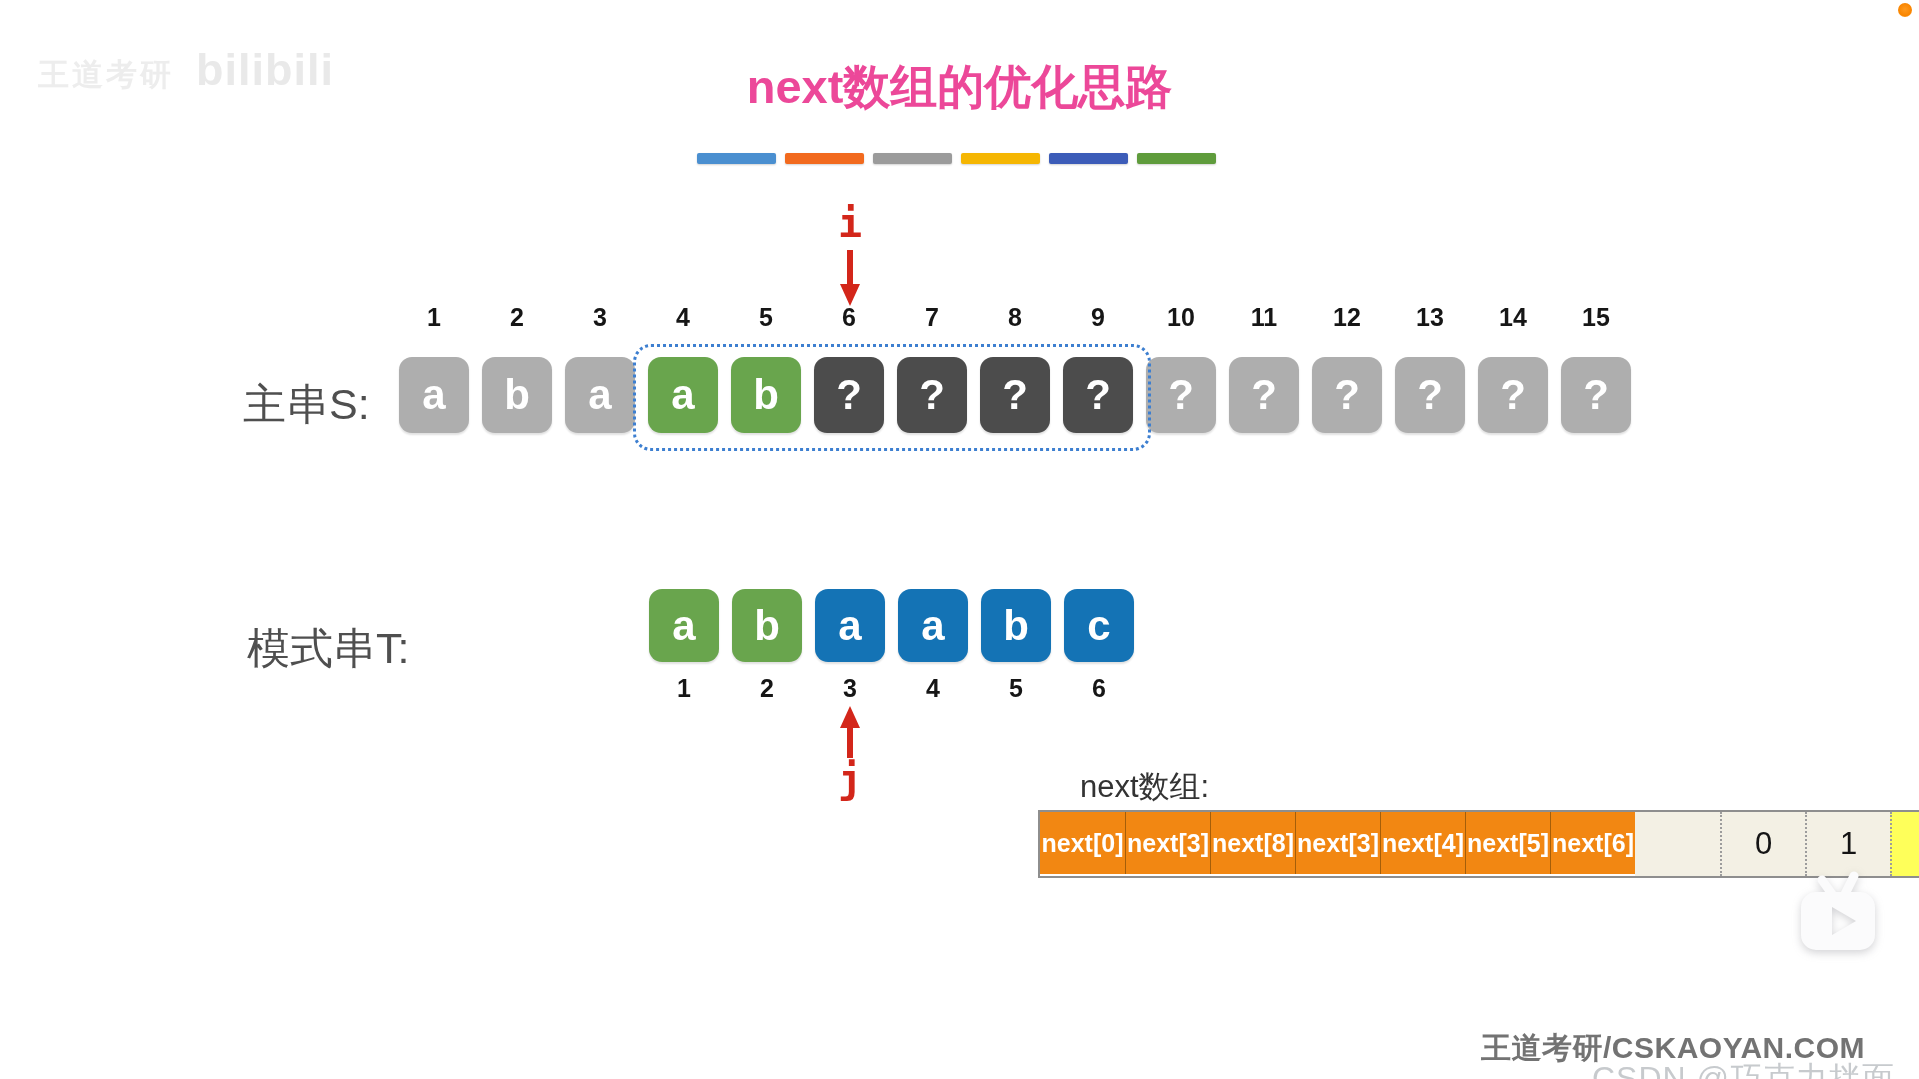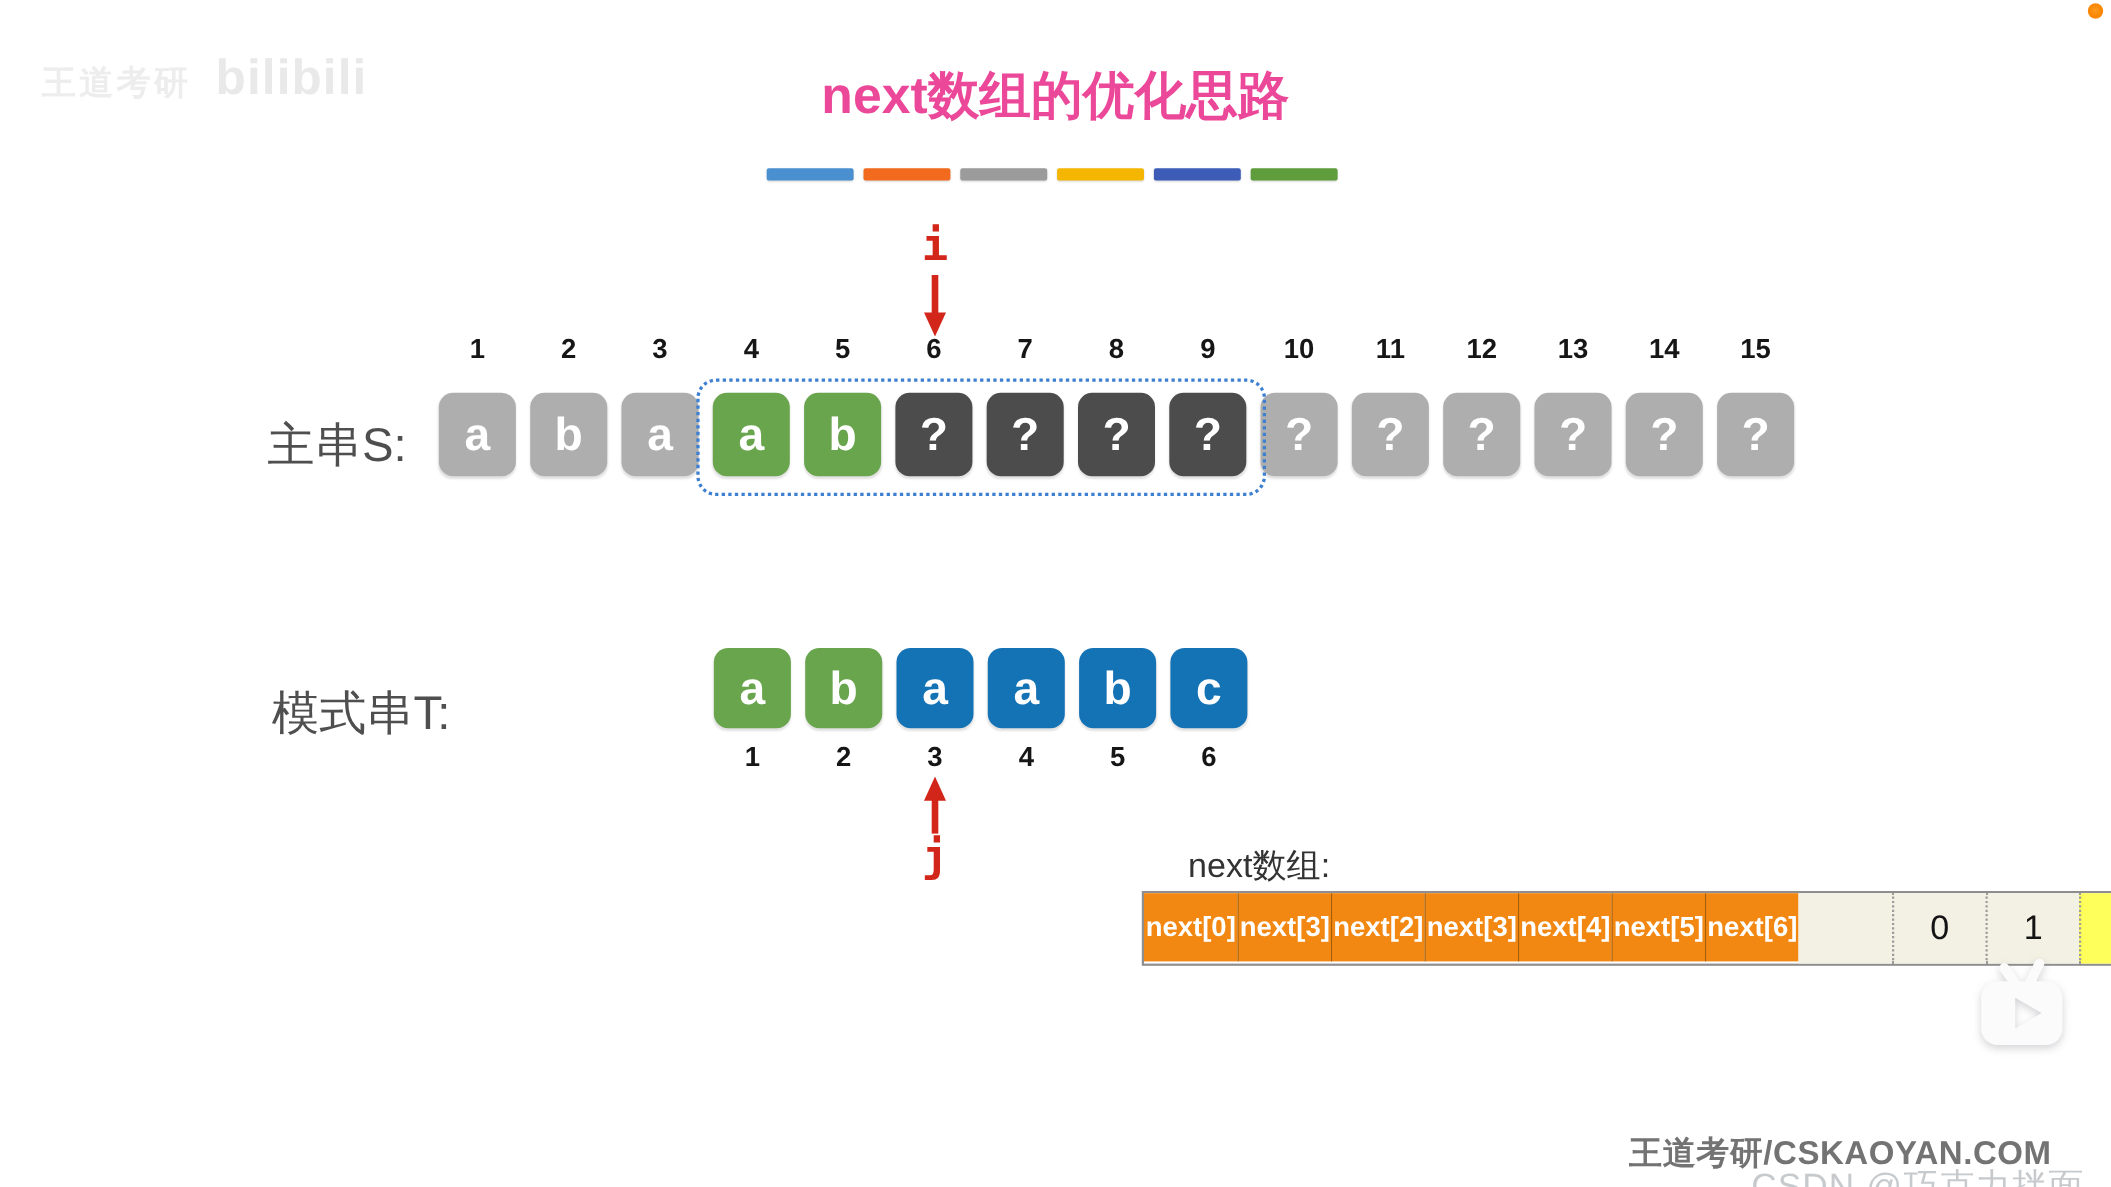--- a/index.html
+++ b/index.html
@@ -182,21 +182,21 @@
   <polygon points="3,22 23,22 13,0" fill="#d3261a"></polygon>
   <rect x="10" y="20" width="6" height="32" fill="#d3261a"></rect>
 </svg>
 <div class="abs ptr j-label">j</div>
 
 <div class="abs next-label">next数组:</div>
 <div class="abs next-table">
   <div class="trow">
     <div class="th">next[0]</div>
     <div class="th">next[3]</div>
-    <div class="th">next[2]</div>
+    <div class="th">next[8]</div>
     <div class="th">next[3]</div>
     <div class="th">next[4]</div>
     <div class="th">next[5]</div>
     <div class="th">next[6]</div>
   </div>
   <div class="trow">
     <div class="td"></div>
     <div class="td">0</div>
     <div class="td">1</div>
     <div class="td hl">0</div>

